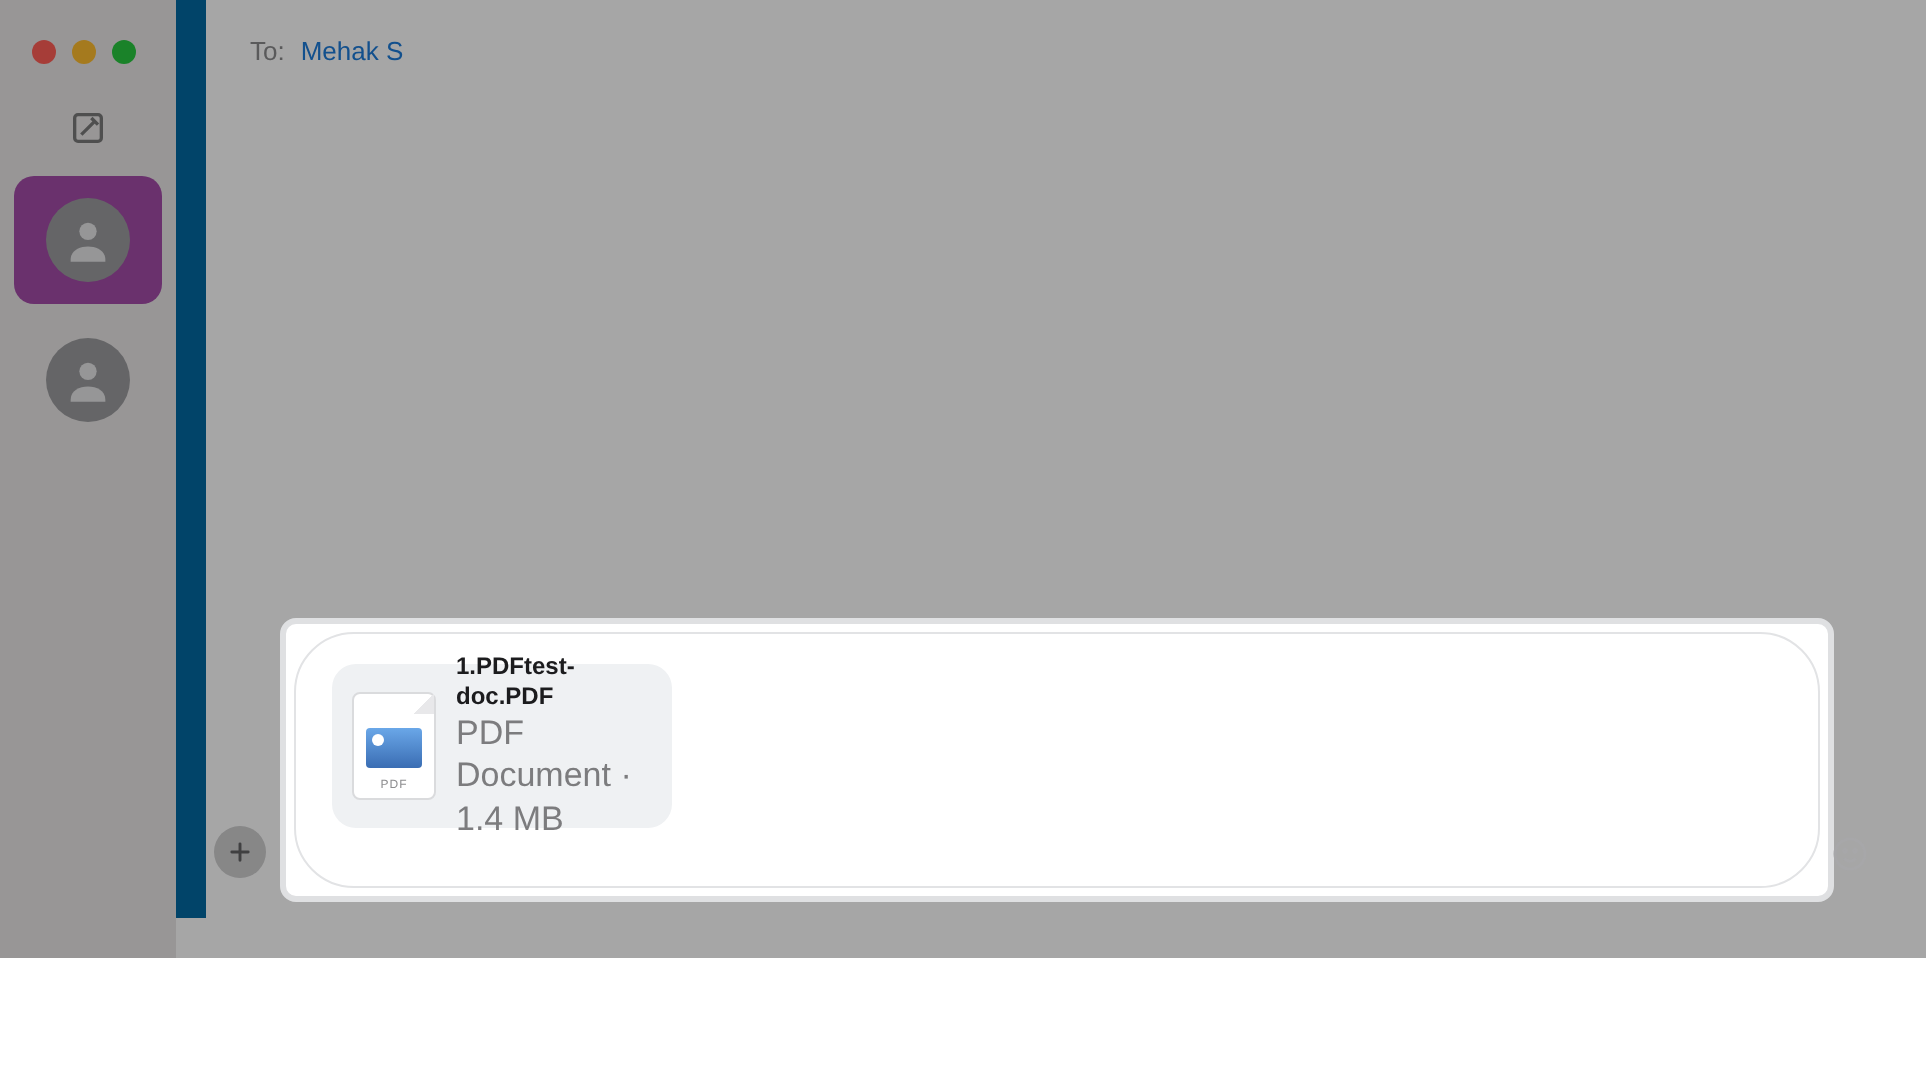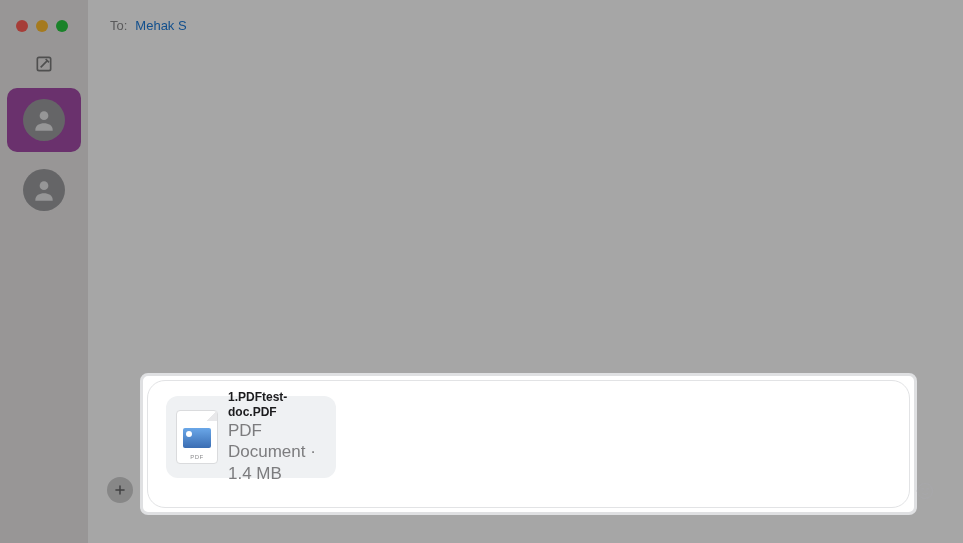--- a/index.html
+++ b/index.html
@@ -6,24 +6,25 @@
     body {
       font-family: -apple-system, BlinkMacSystemFont, "Segoe UI", Helvetica, Arial, sans-serif;
       background: #fff;
       width: 963px;
       height: 543px;
       overflow: hidden;
       position: relative;
     }
     .app {
       width: 963px;
-      height: 543px;
-      display: flex;
-      position: relative;
-      background: #c4b5fd;
+      height: 479px;
+      display: flex;
+      position: relative;
+      background: #0369a1;
+      gap: 15px;
     }
     
     .dim-overlay {
       position: absolute;
       inset: 0;
       background: rgba(0,0,0,0.35);
       z-index: 5;
       pointer-events: none;
     }
     .sidebar {
@@ -97,21 +98,21 @@
       position: absolute;
       inset: 0;
       border: 3px solid #dfe0e2;
       border-radius: 8px;
       background: #fff;
     }
     .compose-inner {
       position: absolute;
       inset: 7px;
       border: 1px solid #e2e3e5;
-      border-radius: 18px;
+      border-radius: 30px;
       background: #fff;
     }
     .attachment {
       position: absolute;
       left: 18px;
       top: 15px;
       width: 170px;
       height: 82px;
       background: #eff1f3;
       border-radius: 12px;

